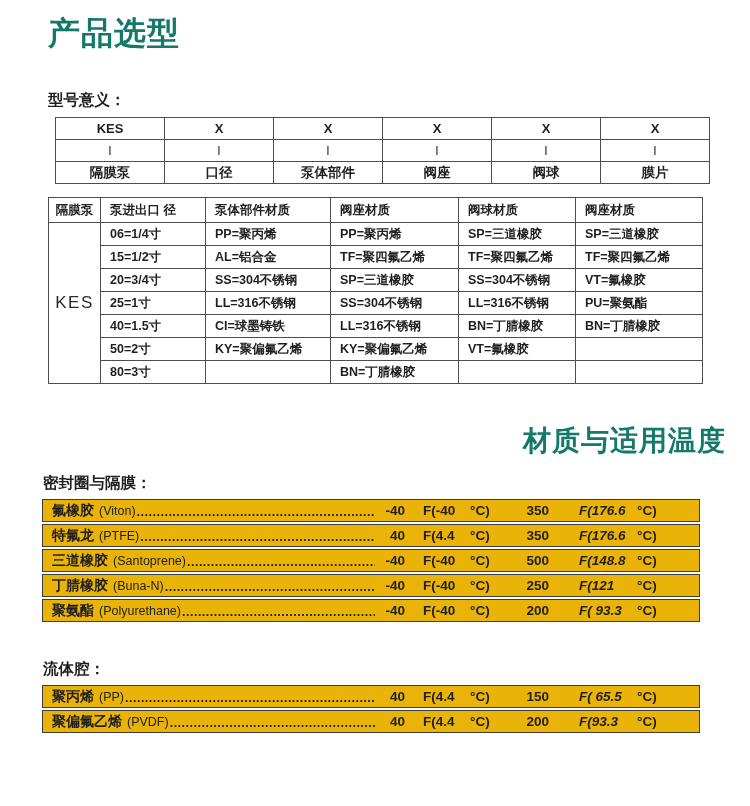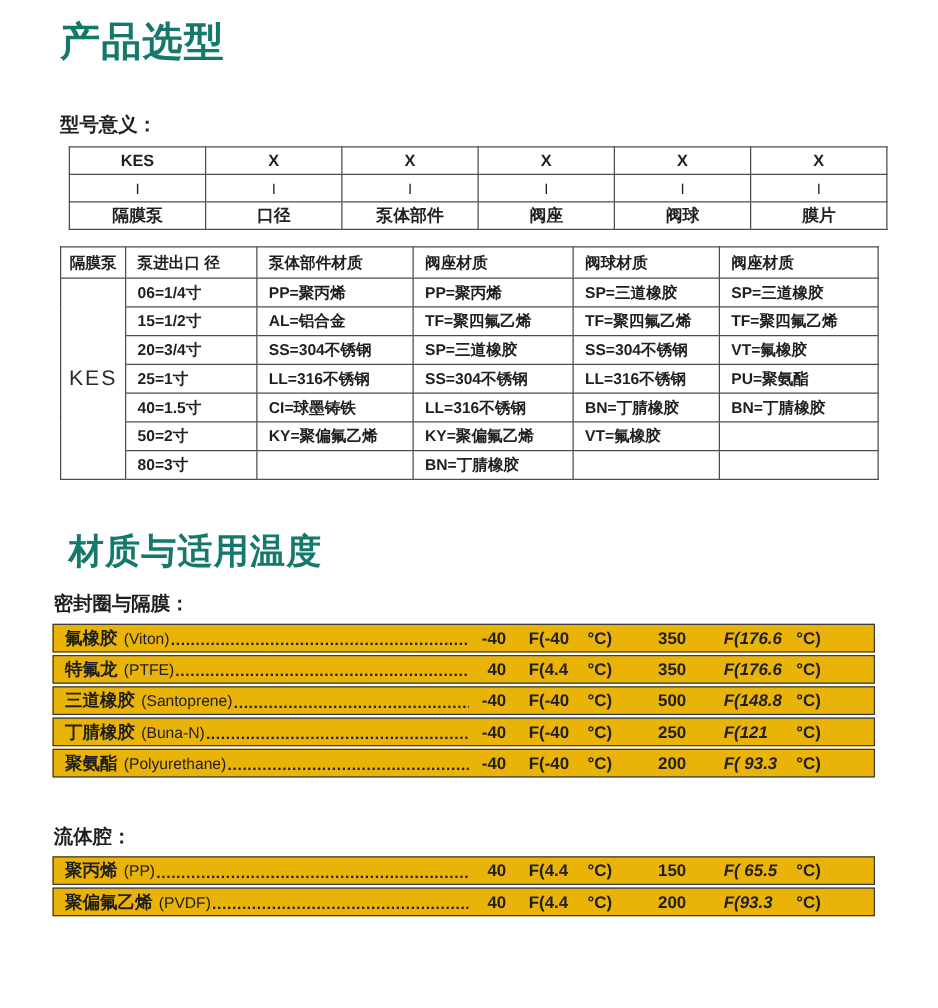--- a/index.html
+++ b/index.html
@@ -167,21 +167,21 @@
         <tr>
           <td>80=3寸</td>
           <td></td>
           <td>BN=丁腈橡胶</td>
           <td></td>
           <td></td>
         </tr>
       </tbody>
   </table>
 
-  <h2 class="sec-title second" style="color: rgb(20, 120, 107);">材质与适用温度</h2>
+  <h2 class="sec-title second" style="color: rgb(20, 120, 107); text-align: right;">材质与适用温度</h2>
 
   <div class="sub-label tight">密封圈与隔膜：</div>
 
   <div class="temp-table" id="seal-table">
       <div class="temp-row">
         <span class="t-name">氟橡胶</span>
         <span class="t-en">(Viton)</span>
         <span class="t-dots dots">............................................................................................................................................................................................................................................................................................................</span>
         <span class="t-num t-min">-40</span>
         <span class="t-num t-f1">F(-40</span>

